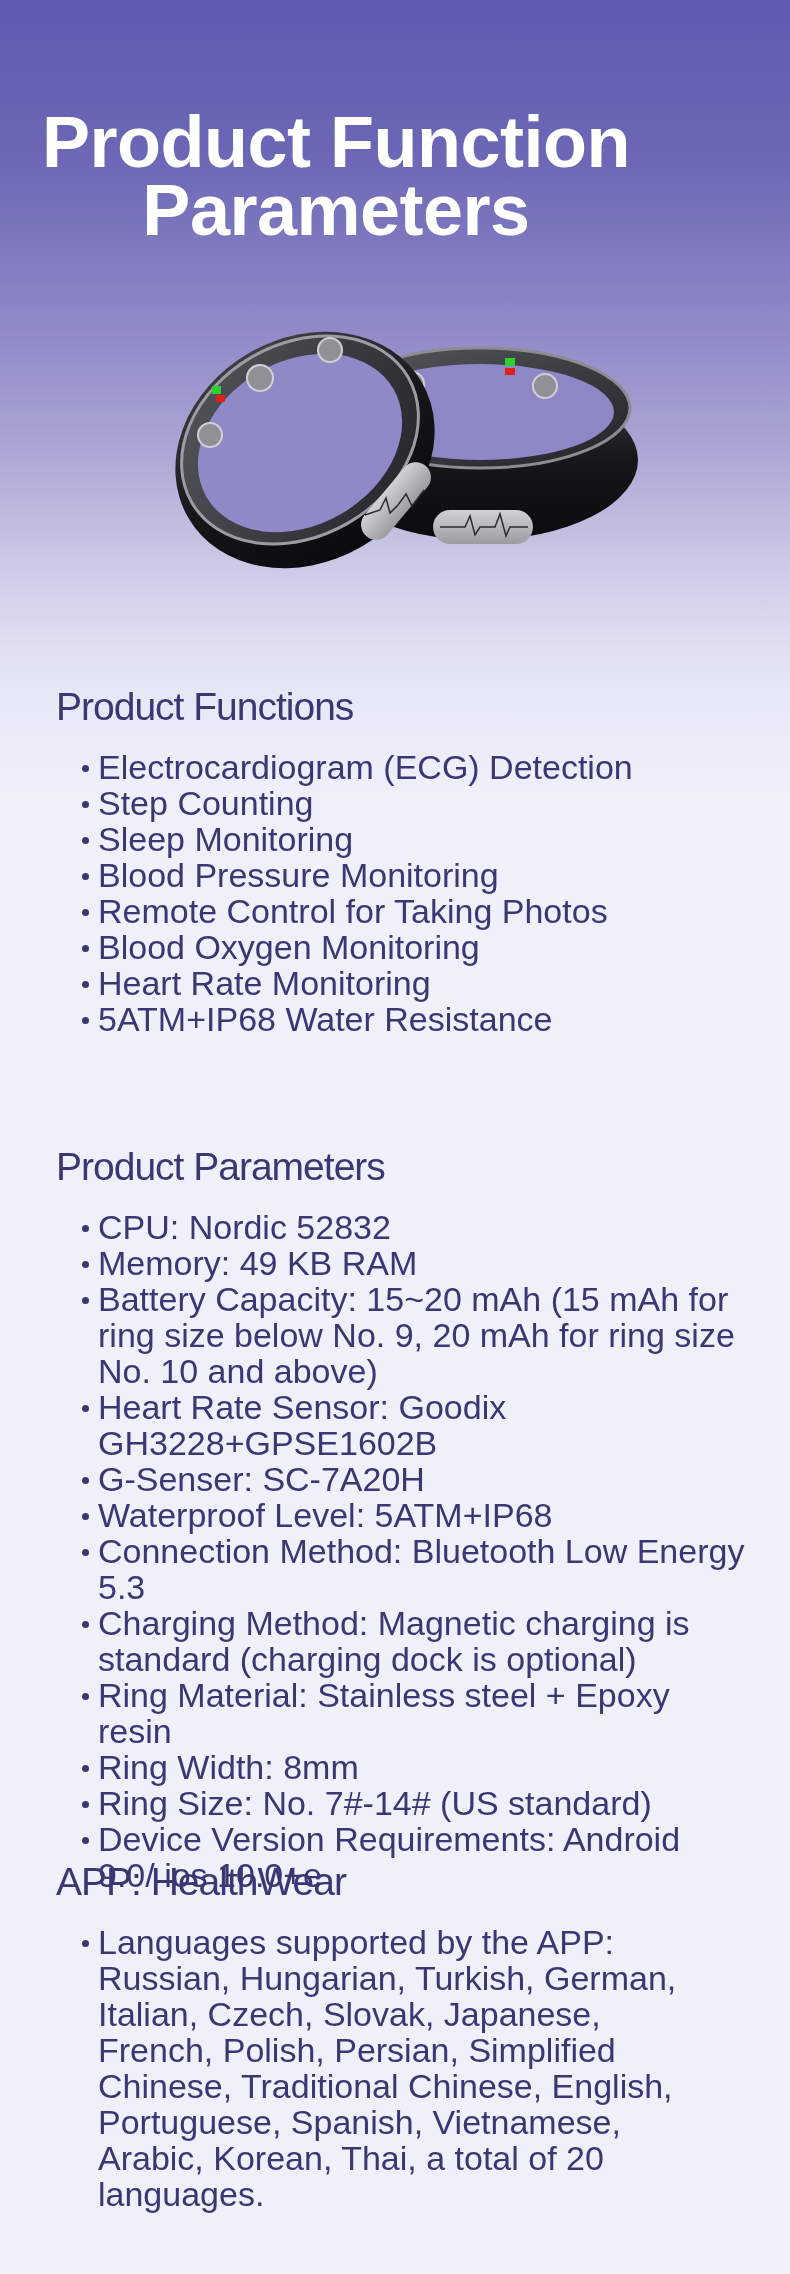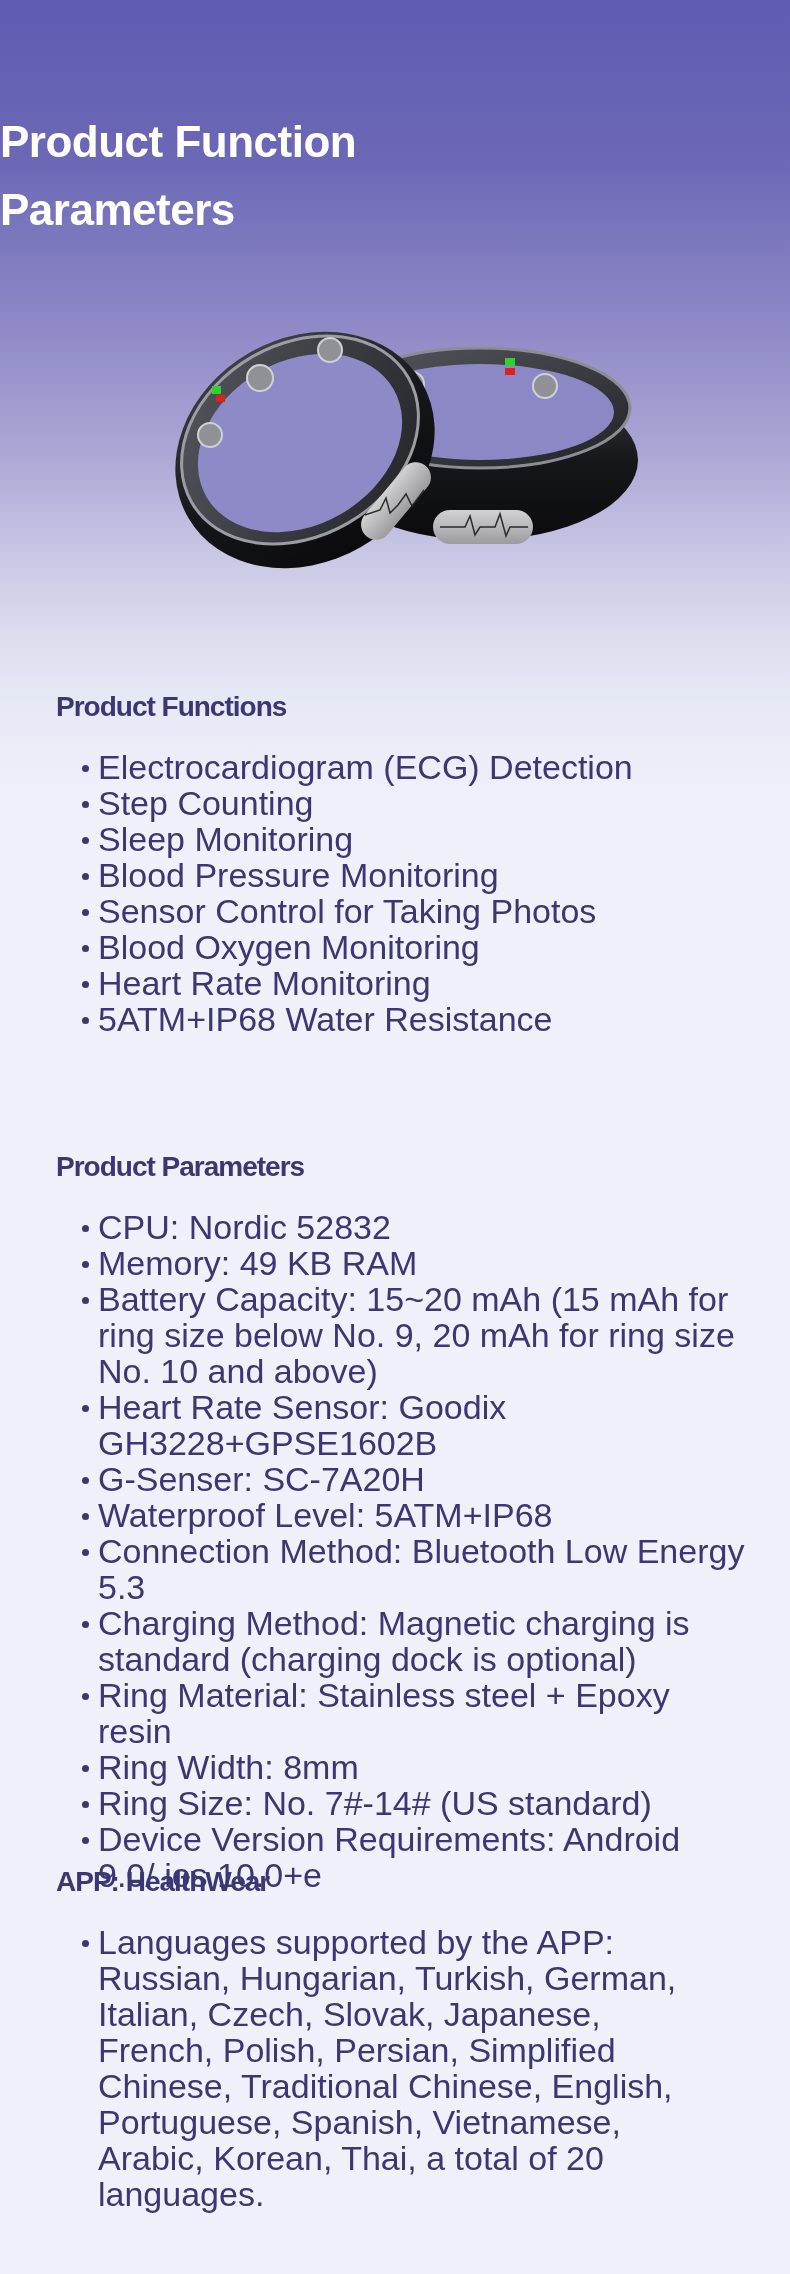--- a/index.html
+++ b/index.html
@@ -23,42 +23,42 @@
         #e8ebf7 720px,
         #eef1fa 800px,
         #eef1fa 2274px);
       overflow: hidden;
     }
     .hero-title {
       position: absolute;
       top: 108px;
       left: 0;
       width: 672px;
-      text-align: left;
+      text-align: center;
       color: #ffffff;
       font-weight: 700;
-      font-size: 44px;
+      font-size: 72px;
       line-height: 68px;
       letter-spacing: -0.5px;
     }
     .hero-image {
       position: absolute;
       top: 300px;
       left: 150px;
       width: 500px;
       height: 300px;
     }
     .section {
       position: absolute;
       left: 56px;
       width: 690px;
     }
     .section h2 {
-      font-size: 28px;
-      font-weight: 700;
+      font-size: 39px;
+      font-weight: 400;
       color: #3a3773;
       letter-spacing: -1px;
       line-height: 44px;
     }
     .section ul {
       list-style: none;
       margin-top: 20px;
       padding-left: 42px;
     }
     .section li {
@@ -138,21 +138,21 @@
     </svg>
   </div>
 
   <section class="section" id="sec-functions">
     <h2>Product Functions</h2>
     <ul>
       <li>Electrocardiogram (ECG) Detection</li>
       <li>Step Counting</li>
       <li>Sleep Monitoring</li>
       <li>Blood Pressure Monitoring</li>
-      <li>Sensor Control for Taking Photos</li>
+      <li>Remote Control for Taking Photos</li>
       <li>Blood Oxygen Monitoring</li>
       <li>Heart Rate Monitoring</li>
       <li>5ATM+IP68 Water Resistance</li>
     </ul>
   </section>
 
   <section class="section" id="sec-params">
     <h2>Product Parameters</h2>
     <ul>
       <li>CPU: Nordic 52832</li>

